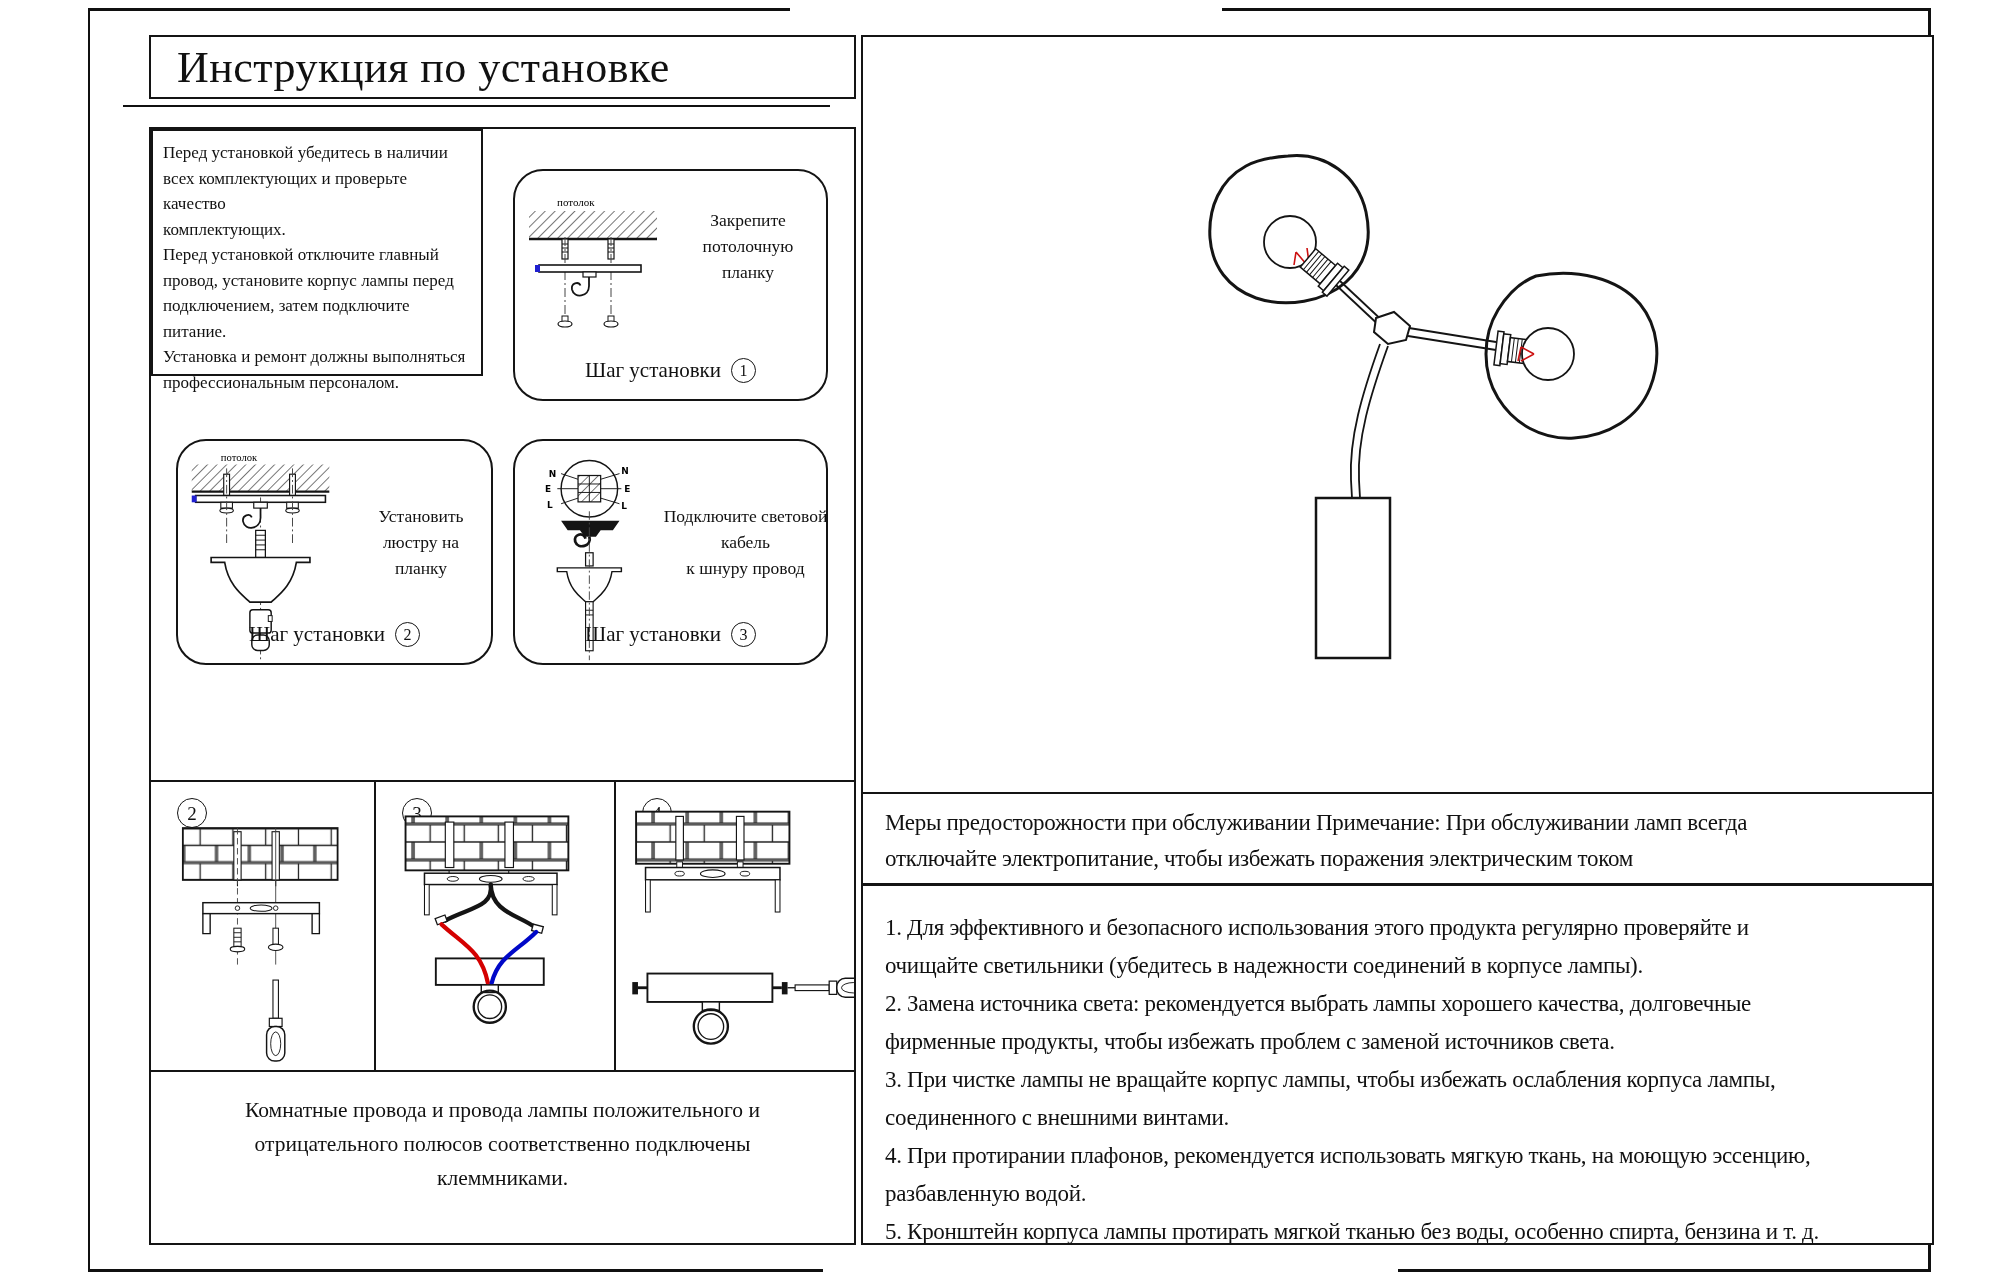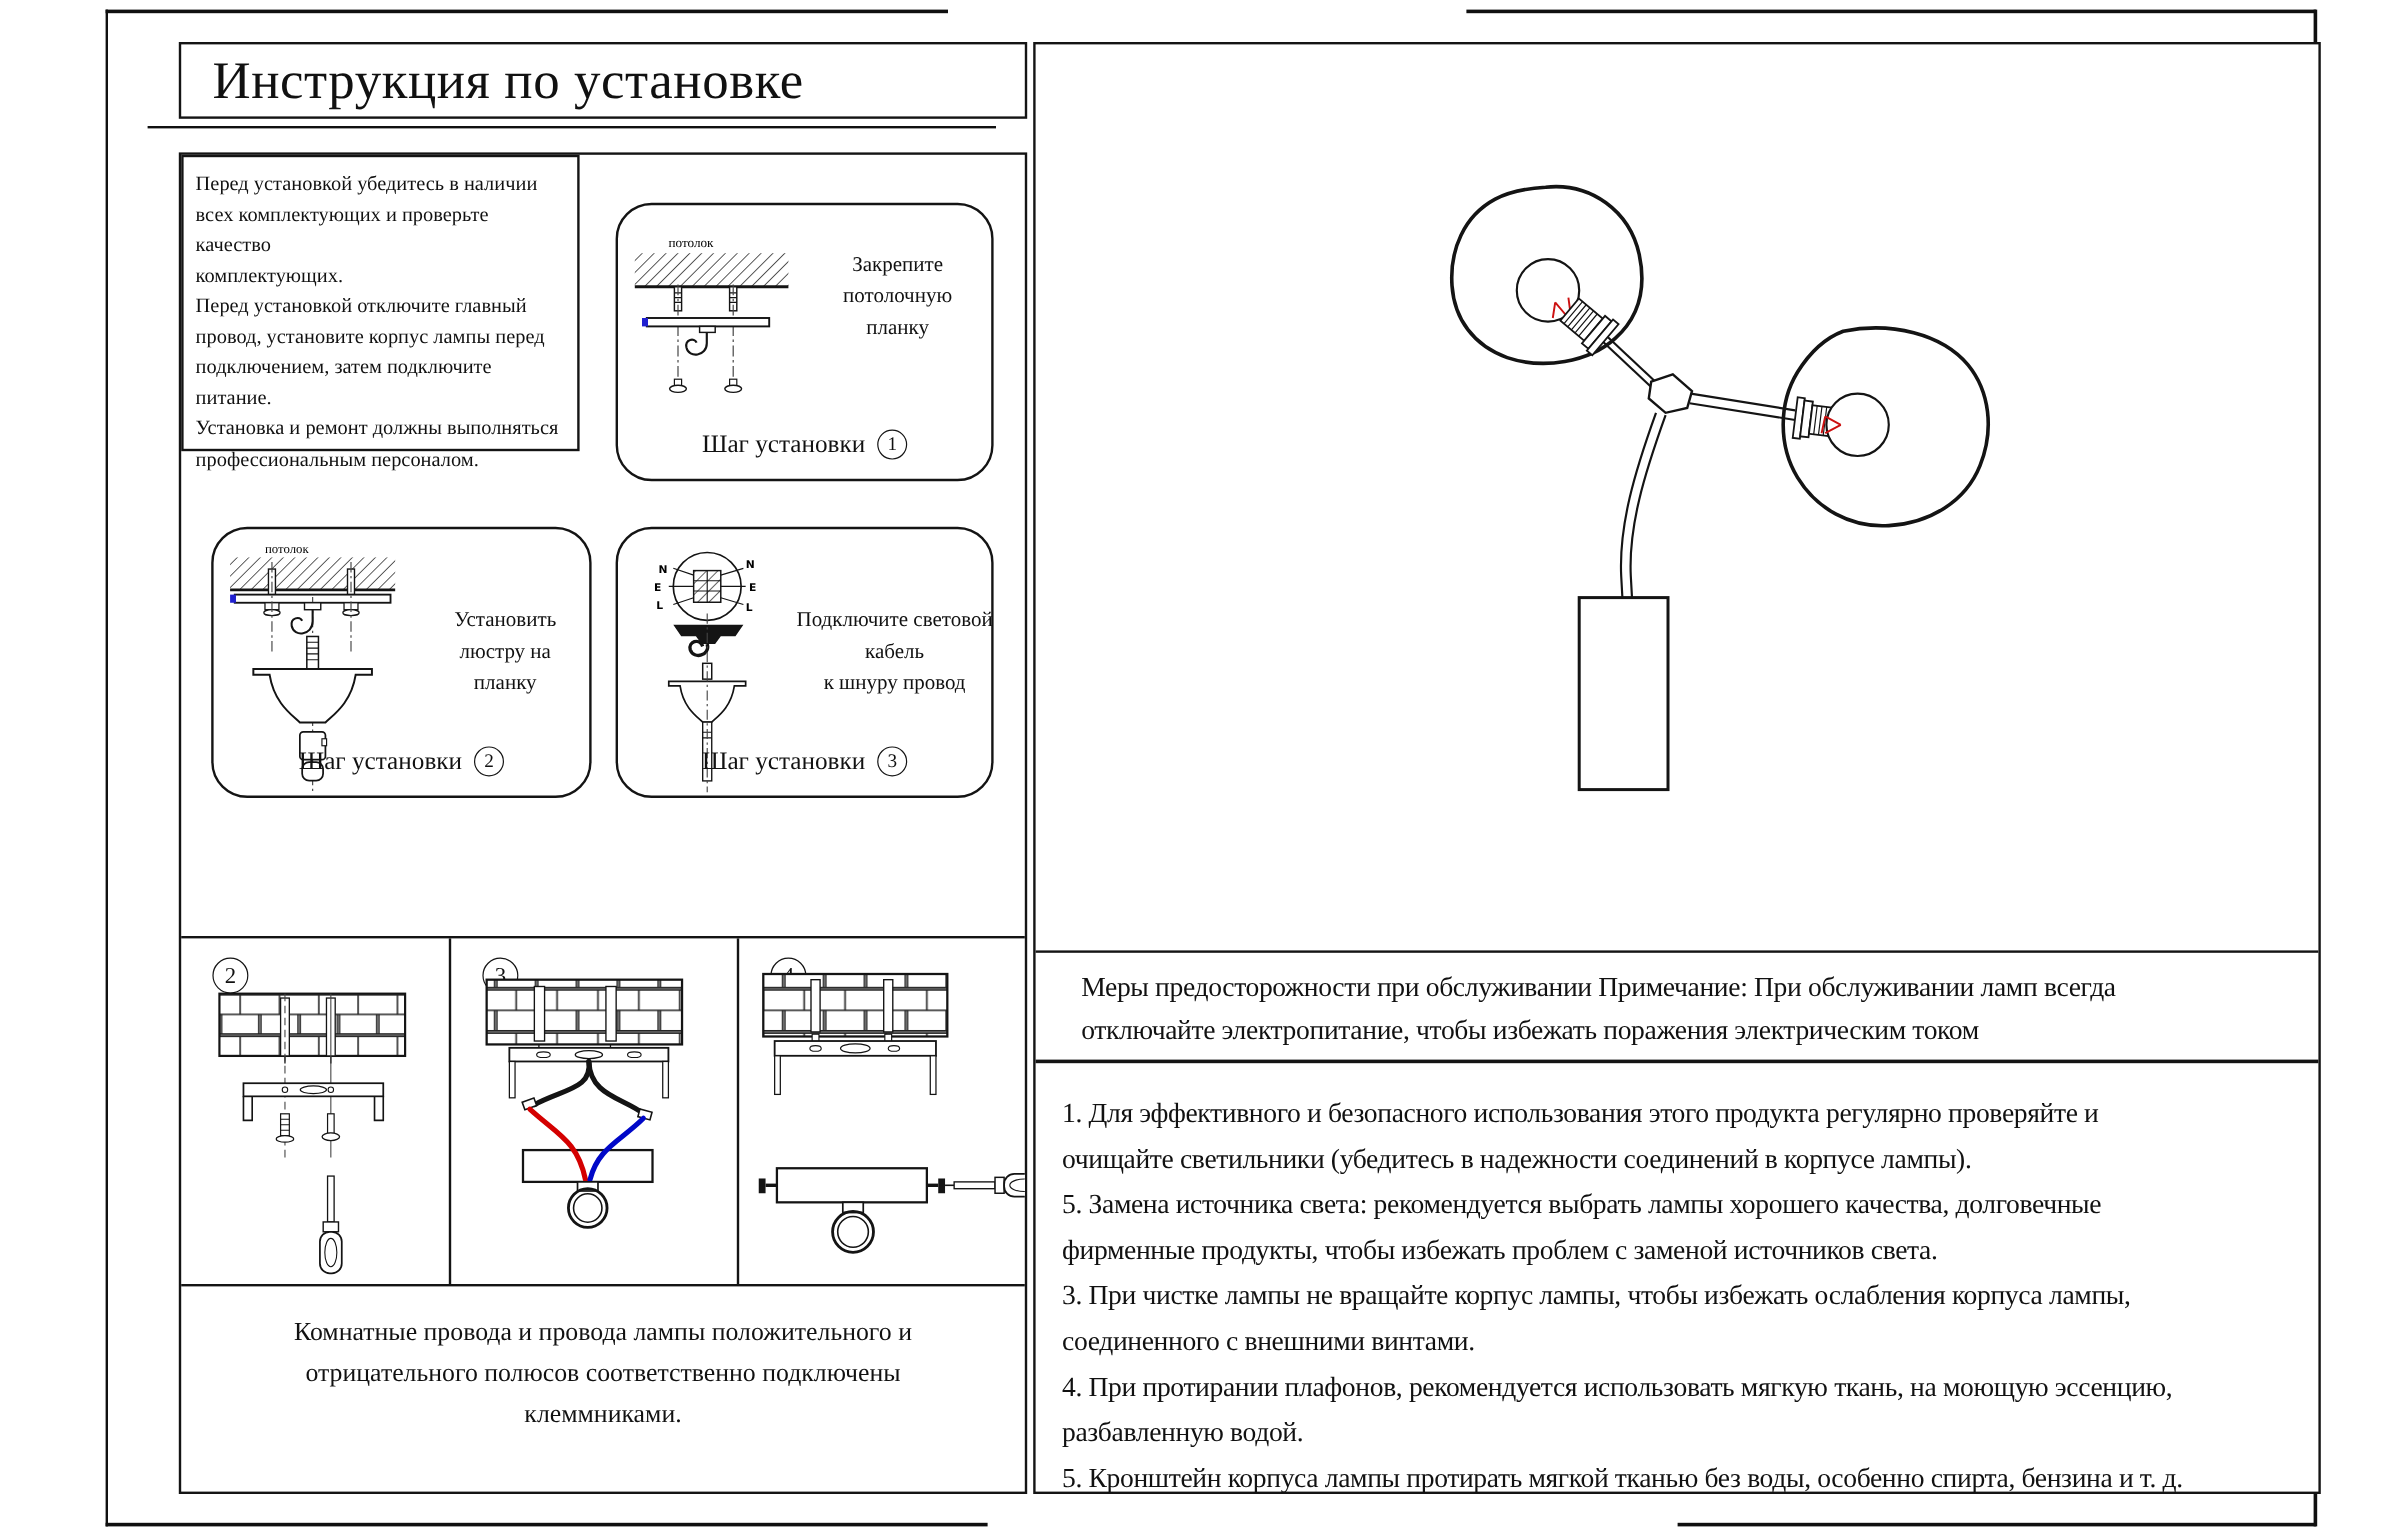--- a/index.html
+++ b/index.html
@@ -28,21 +28,21 @@
             border-bottom:2px solid #141414; display:flex; }
   .panel { position:relative; height:100%; }
   .panel.p1 { width:225px; border-right:2px solid #141414; }
   .panel.p2 { width:240px; border-right:2px solid #141414; }
   .panel.p3 { width:238px; }
   .panel .circ { position:absolute; left:26px; top:16px; width:30px; height:30px; font-size:19px; }
   .panel svg { position:absolute; left:0; top:6px; width:100%; height:284px; }
   .wiring-note { position:absolute; left:0; top:964px; width:100%; text-align:center;
                  font-size:21.5px; line-height:34px; white-space:pre-line; }
   .precaution { position:absolute; left:0; top:755px; width:100%; height:94px; border-top:2px solid #141414;
-                border-bottom:3px solid #141414; padding:11px 38px; font-size:23px; line-height:36px;
+                border-bottom:3px solid #141414; padding:11px 22px; font-size:23px; line-height:36px;
                 letter-spacing:-.3px; white-space:pre-line; }
   .care { position:absolute; left:0; top:872px; width:100%; padding:0 22px; }
   .care-item { font-size:23px; line-height:38px; letter-spacing:-.3px; white-space:pre-line; }
   svg text { font-family:"Liberation Serif","DejaVu Serif",serif; }
   svg .lbl { font-family:"DejaVu Sans","Liberation Sans",sans-serif; font-weight:bold; }
 </style>
 </head>
 <body>
 
 <svg width="0" height="0" style="position:absolute">
@@ -342,21 +342,21 @@
       </g>
       <rect x="198" y="374" width="74" height="160" fill="#fff" stroke="#141414" stroke-width="2.5"></rect>
     </svg>
 
     <div class="precaution">Меры предосторожности при обслуживании Примечание: При обслуживании ламп всегда
 отключайте электропитание, чтобы избежать поражения электрическим током</div>
 
     <div class="care">
       <div class="care-item">1. Для эффективного и безопасного использования этого продукта регулярно проверяйте и
 очищайте светильники (убедитесь в надежности соединений в корпусе лампы).</div>
-      <div class="care-item">5. Замена источника света: рекомендуется выбрать лампы хорошего качества, долговечные
+      <div class="care-item">2. Замена источника света: рекомендуется выбрать лампы хорошего качества, долговечные
 фирменные продукты, чтобы избежать проблем с заменой источников света.</div>
       <div class="care-item">3. При чистке лампы не вращайте корпус лампы, чтобы избежать ослабления корпуса лампы,
 соединенного с внешними винтами.</div>
       <div class="care-item">4. При протирании плафонов, рекомендуется использовать мягкую ткань, на моющую эссенцию,
 разбавленную водой.</div>
       <div class="care-item">5. Кронштейн корпуса лампы протирать мягкой тканью без воды, особенно спирта, бензина и т. д.</div>
     </div>
   </div>
 
 </div>

